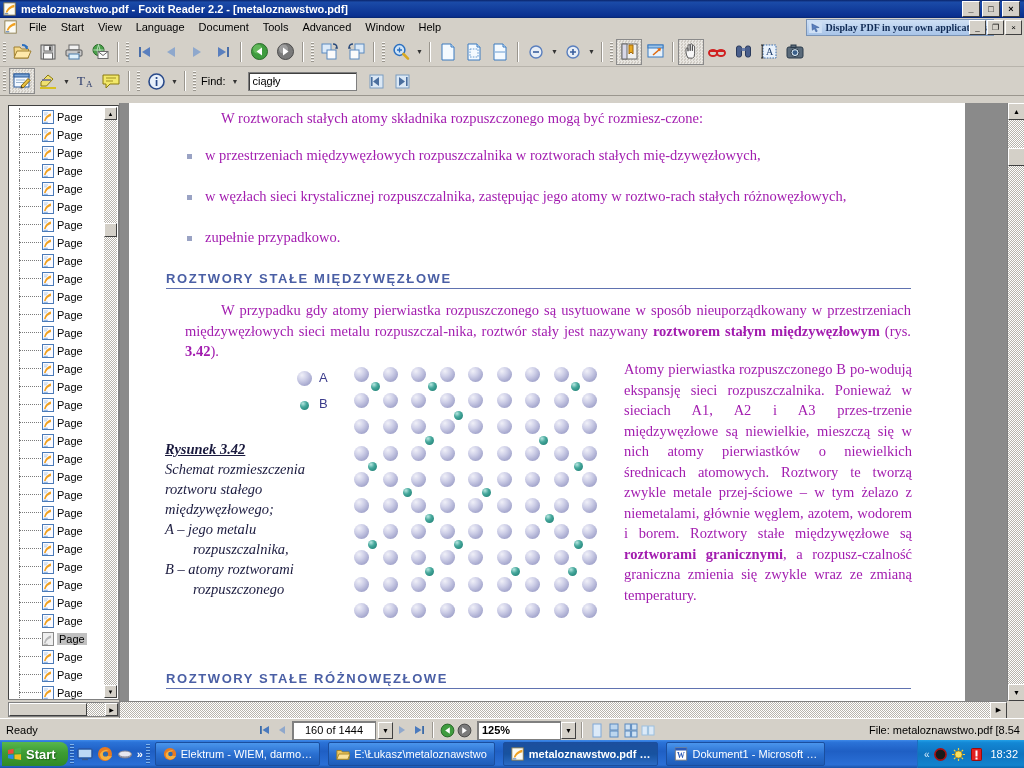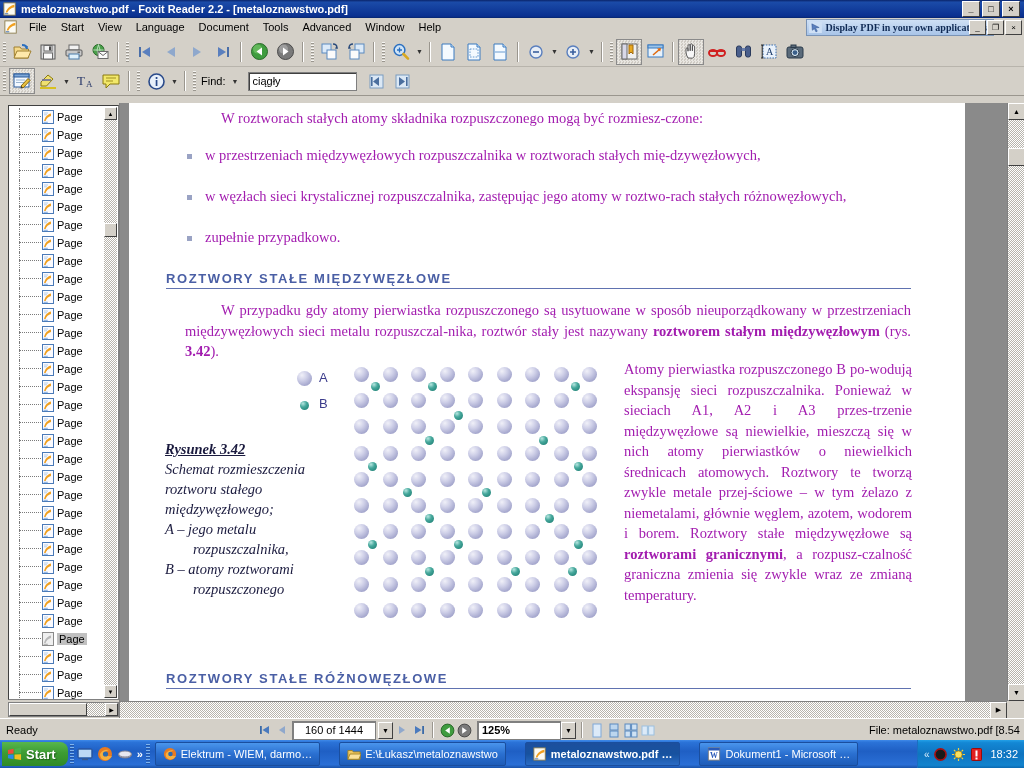--- a/index.html
+++ b/index.html
@@ -221,21 +221,21 @@
     height:24px;margin:0 2px;padding:0 12px 0 5px;border-radius:0 8px 8px 0;
     background:linear-gradient(to bottom,#58b64c 0%,#3d9c33 45%,#2f8a27 100%);
     display:flex;align-items:center;color:#fff;font-weight:bold;font-size:13px;
     font-family:"Liberation Sans",sans-serif;text-shadow:1px 1px 1px #1c5c16;
   }
   .startbtn .flag{width:15px;height:14px;margin-right:4px;}
   .qlaunch{display:flex;align-items:center;height:24px;padding:0 3px;gap:4px;}
   .qgrip{width:4px;height:20px;
     background:repeating-linear-gradient(to bottom,#7fb4ef 0 1px,#2458a8 1px 2px,transparent 2px 3px);}
   .tbicon{width:16px;height:16px;}
-  .tasks{display:flex;align-items:center;gap:19px;margin-left:5px;}
+  .tasks{display:flex;align-items:center;gap:8px;margin-left:5px;}
   .taskbtn{
     height:22px;max-width:158px;padding:0 7px;display:flex;align-items:center;
     background:linear-gradient(to bottom,#4a95ec,#2a6fd0 50%,#1e5cb8);
     border:1px solid #1a4e9e;border-radius:2px;color:#fff;font-size:11px;
     white-space:nowrap;overflow:hidden;
   }
   .taskbtn.active{
     background:linear-gradient(to bottom,#1c4f9e,#17529f 50%,#2a6bc4);
     font-weight:bold;
   }

